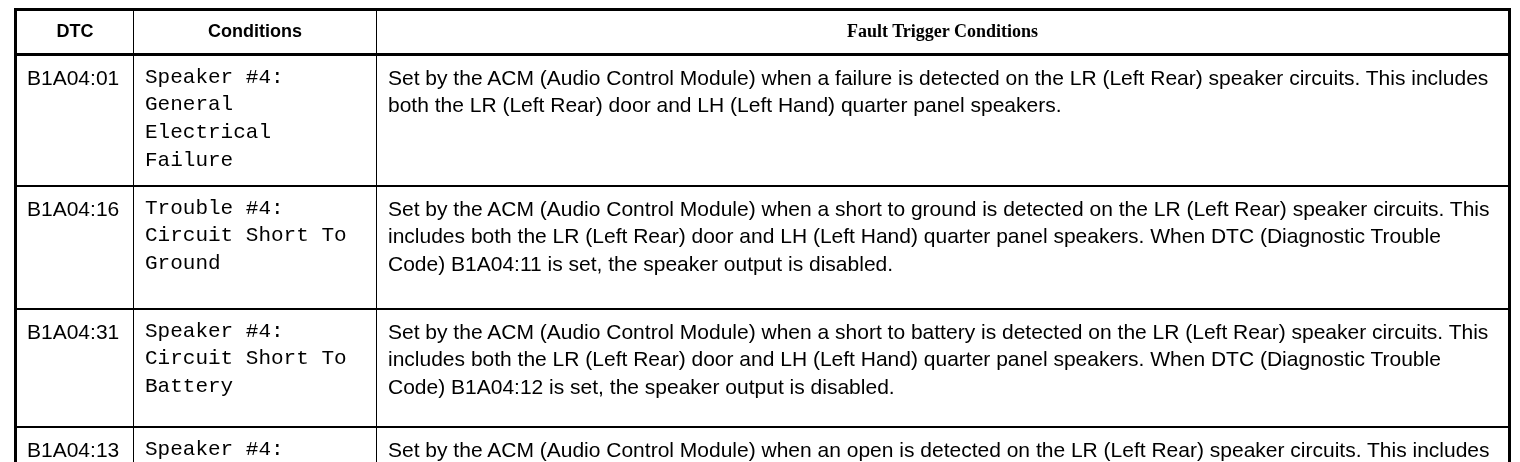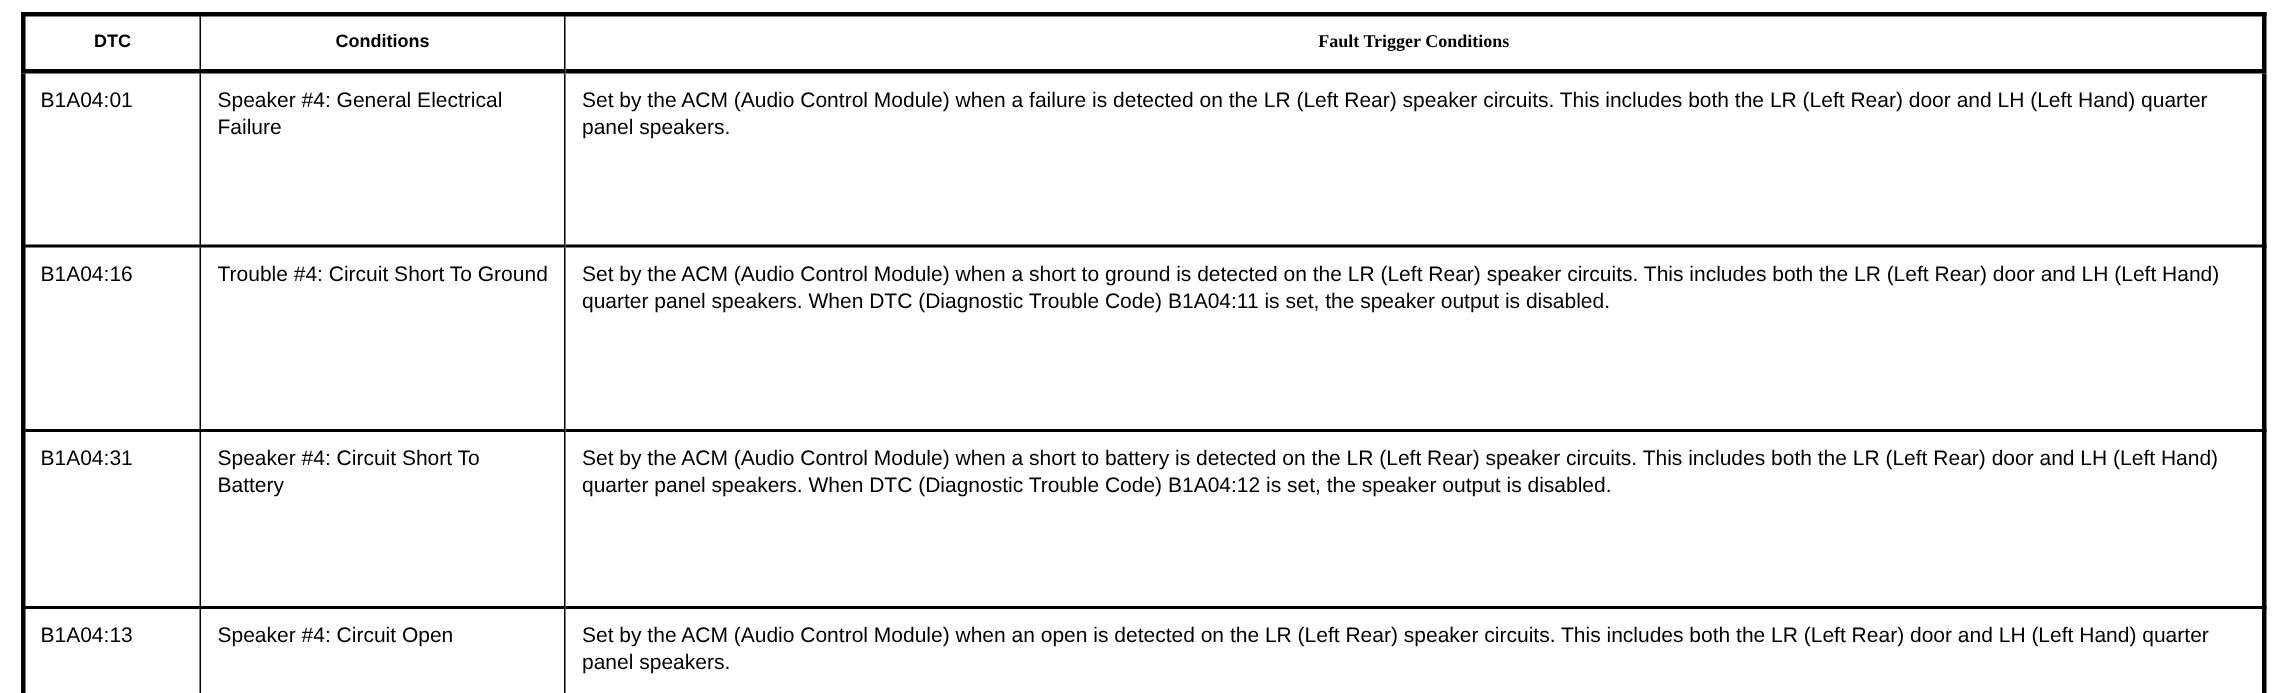--- a/index.html
+++ b/index.html
@@ -29,44 +29,44 @@
     border: 3px solid #000000;
   }
 
   table.dtc-table col.col-dtc   { width: 118px; }
   table.dtc-table col.col-desc  { width: 243px; }
   table.dtc-table col.col-fault { width: 1133px; }
 
   thead th {
     border-bottom: 3px solid #000000;
     border-right: 1px solid #000000;
-    font-size: 12px;
+    font-size: 18px;
     font-weight: bold;
     text-align: center;
     padding: 10px 6px 11px 6px;
     vertical-align: middle;
     line-height: 1.15;
   }
   thead th:last-child { border-right: none; font-family: Liberation Serif, serif; }
 
   tbody td {
     border-top: 2px solid #000000;
     border-right: 1px solid #000000;
-    font-size: 14px;
+    font-size: 21px;
     font-weight: normal;
     vertical-align: top;
     line-height: 1.32;
     padding: 8px 8px 10px 9px;
     text-align: left;
   }
   tbody td:last-child { border-right: none; }
   tbody tr:first-child td { border-top: none; }
 
   td.cell-dtc  { white-space: nowrap; padding-left: 10px; padding-right: 4px; }
-  td.cell-desc { padding-left: 11px; padding-right: 10px; }
+  td.cell-desc { padding-left: 11px; padding-right: 10px; font-family: Liberation Mono, monospace; }
   td.cell-fault{ padding-left: 11px; padding-right: 8px; }
 
   tbody tr.r0 td { height: 96px; }
   tbody tr.r1 td { height: 103px; }
   tbody tr.r2 td { height: 98px; }
   tbody tr.r3 td { height: 68px; }
 </style>
 </head>
 <body>
 

